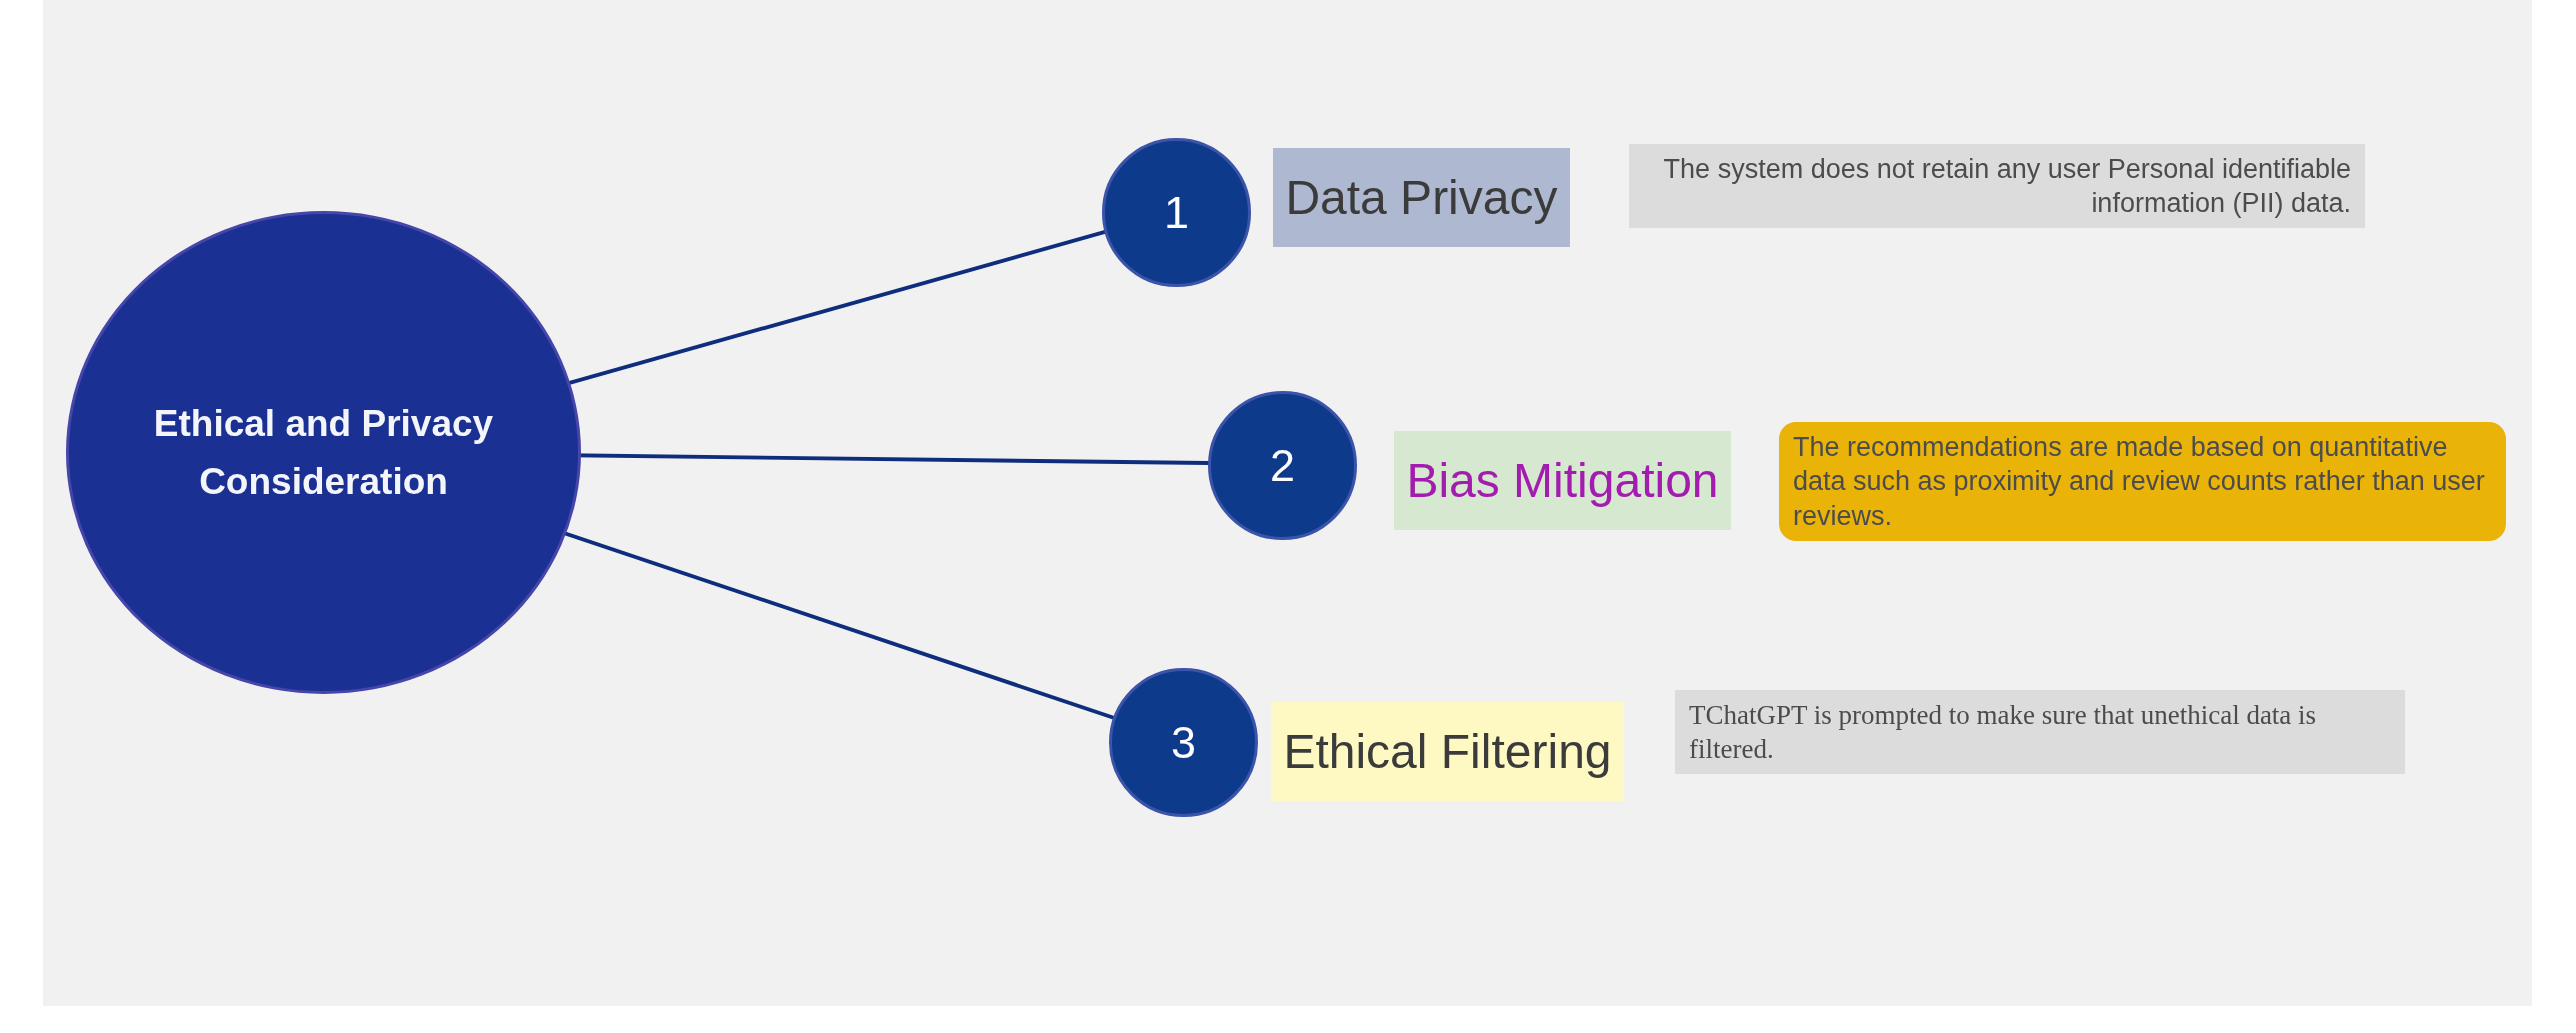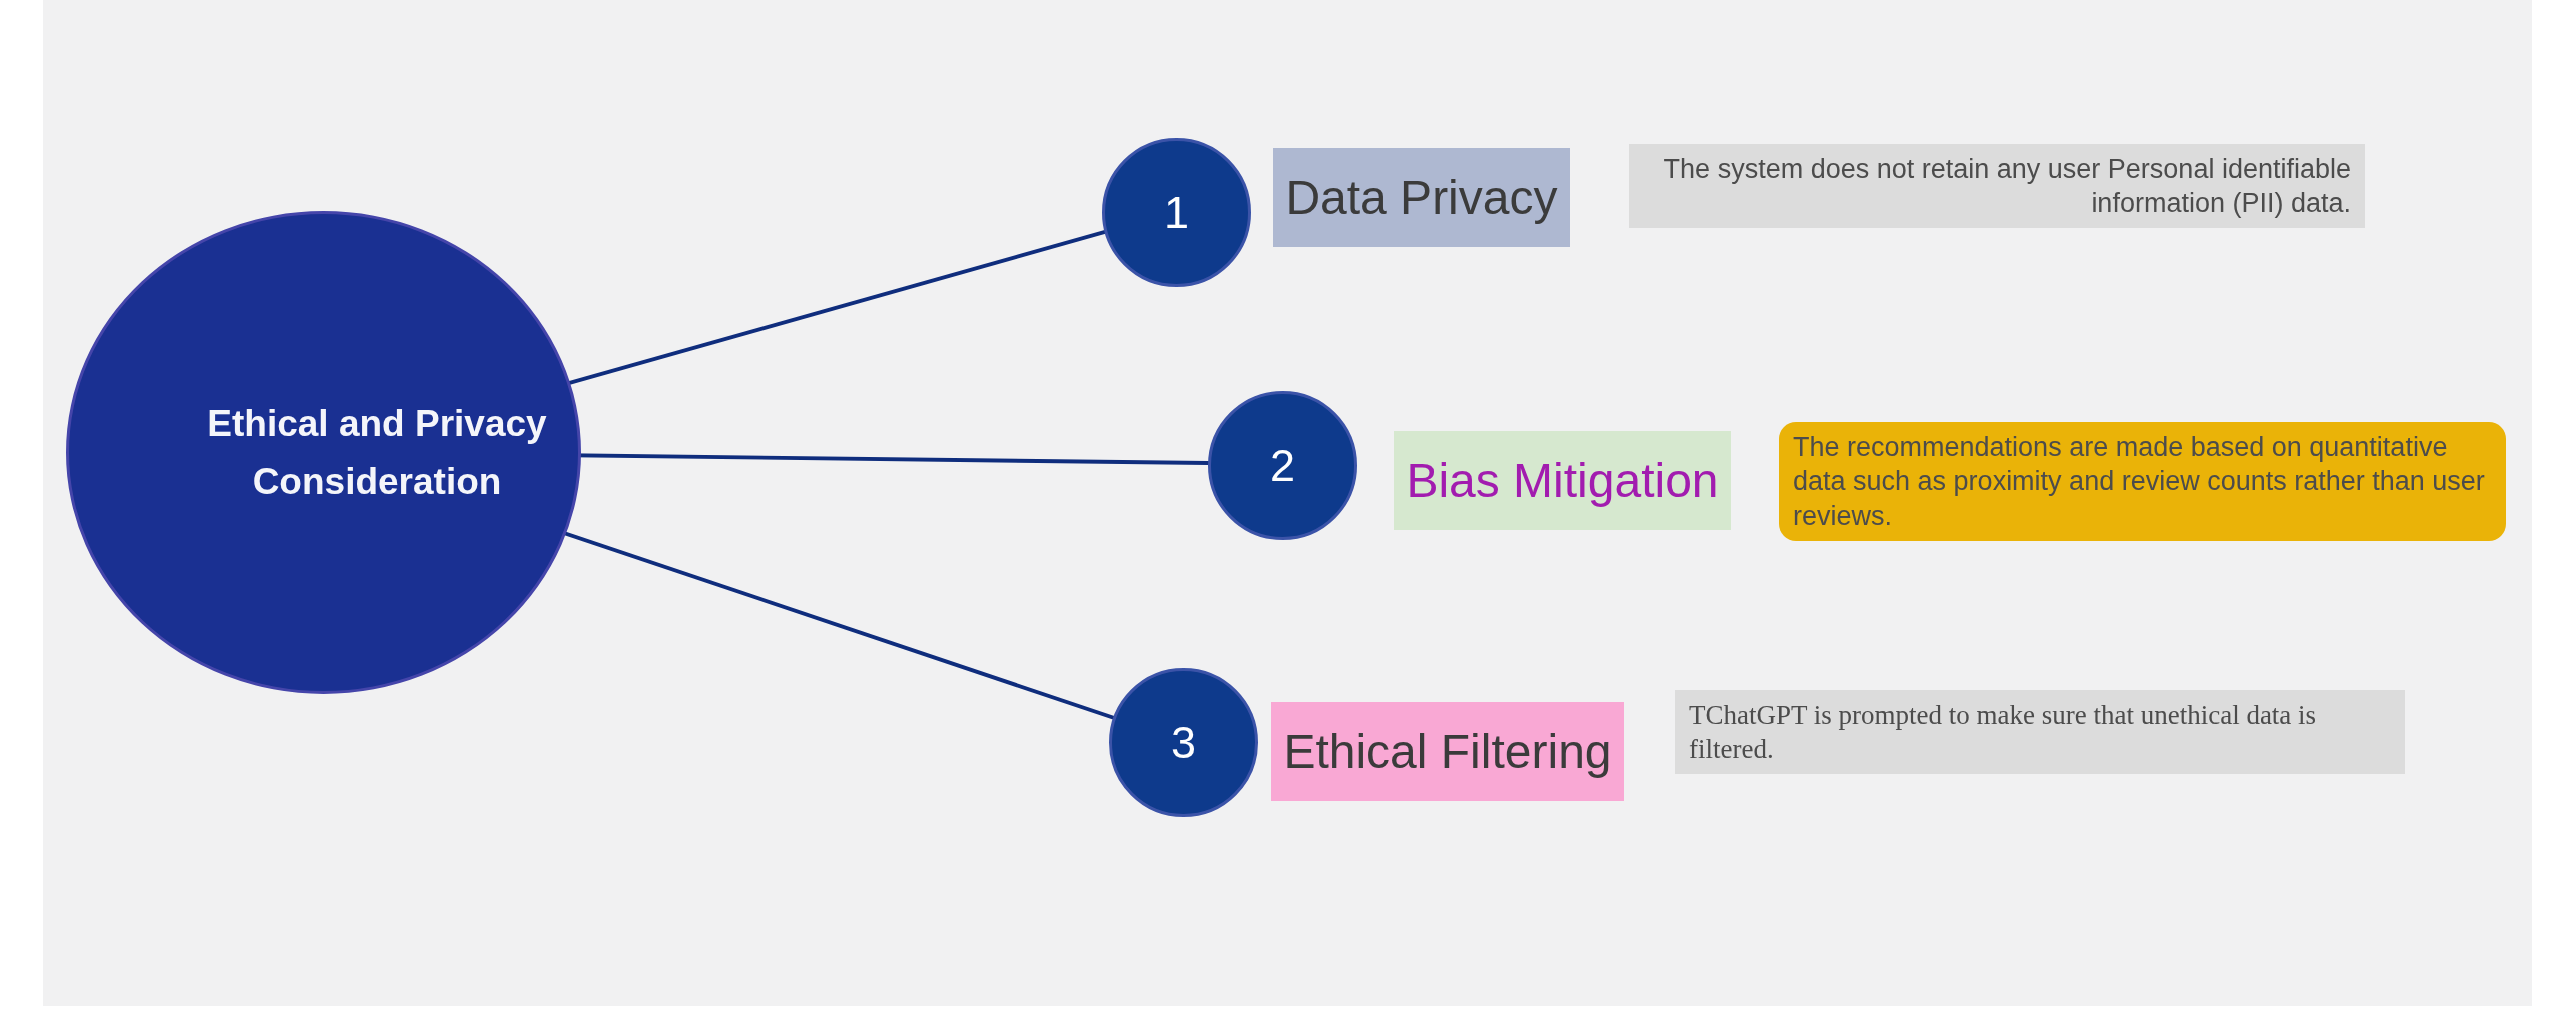--- a/index.html
+++ b/index.html
@@ -32,21 +32,21 @@
   }
   .root-circle {
     position: absolute;
     left: 66px;
     top: 211px;
     width: 515px;
     height: 483px;
     border-radius: 50%;
     display: flex;
     align-items: center;
-    justify-content: flex-end;
+    justify-content: center;
     text-align: center;
     box-sizing: border-box;
   }
   .root-circle .root-label {
     font-size: 37px;
     font-weight: bold;
     line-height: 1.55;
     max-width: 402px;
   }
   .node-circle {
@@ -110,15 +110,15 @@
 
 <div class="node-circle node-2" style="background: rgb(14, 58, 140); border: 3.1px solid rgb(59, 83, 168); color: rgb(255, 255, 255);">
   <span>2</span>
 </div>
 <div class="branch-label label-2" style="background: rgb(214, 232, 207); color: #a21caf; text-align: center;">Bias Mitigation</div>
 <div class="branch-desc desc-2" style="background: #eab308; color: rgb(76, 76, 76); border-radius: 17px;">The recommendations are made based on quantitative data such as proximity and review counts rather than user reviews.</div>
 
 <div class="node-circle node-3" style="background: rgb(14, 58, 140); border: 3.1px solid rgb(59, 83, 168); color: rgb(255, 255, 255);">
   <span>3</span>
 </div>
-<div class="branch-label label-3" style="background: #f9a8d4; color: rgb(59, 59, 59);">Ethical Filtering</div>
+<div class="branch-label label-3" style="background: #fef9c3; color: rgb(59, 59, 59);">Ethical Filtering</div>
 <div class="branch-desc desc-3" style="background: rgb(220, 220, 220); color: rgb(76, 76, 76); font-family: Liberation Serif, serif;">TChatGPT is prompted to make sure that unethical data is filtered.</div>
 
 
 </body></html>

